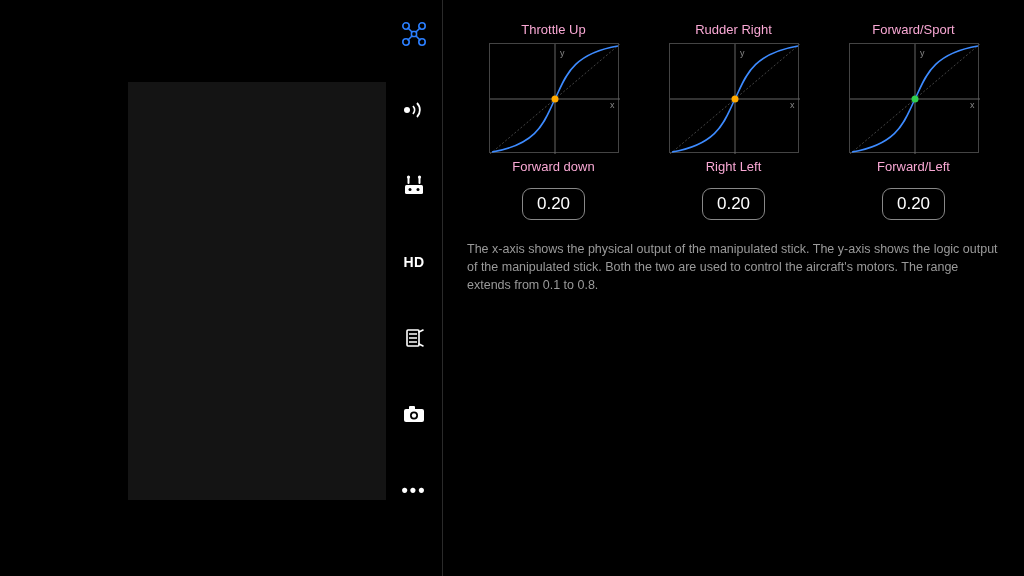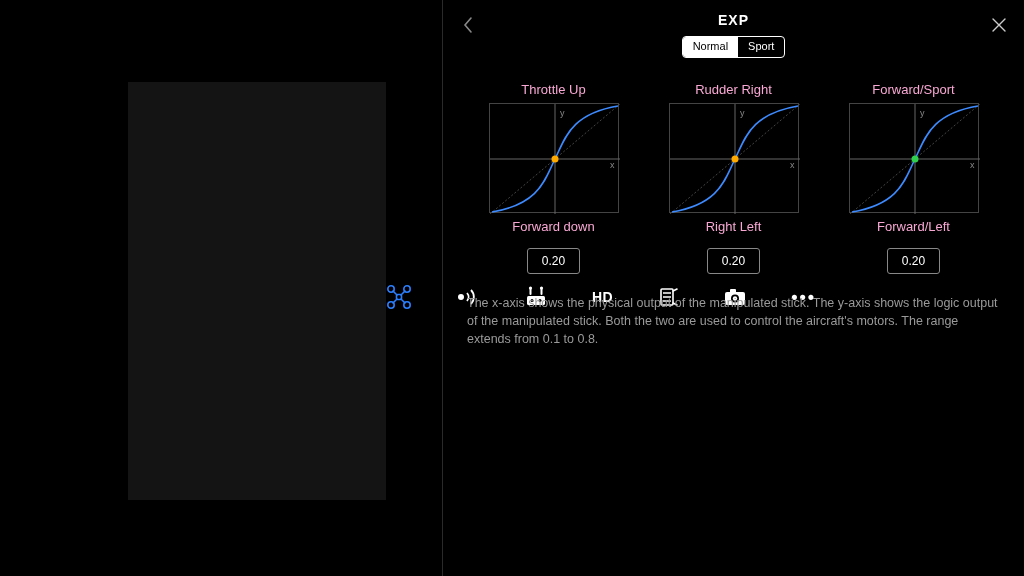--- a/index.html
+++ b/index.html
@@ -20,20 +20,21 @@
       height: 418px;
       background: #141414;
     }
     .sidebar {
       position: absolute;
       left: 386px;
       top: 0;
       width: 56px;
       height: 576px;
       display: flex;
+      flex-direction: column;
       align-items: center;
       padding-top: 18px;
       gap: 44px;
     }
     .sidebar-item {
       width: 32px;
       height: 32px;
       display: flex;
       align-items: center;
       justify-content: center;
@@ -129,23 +130,23 @@
     .curve-graph {
       width: 130px;
       height: 110px;
       border: 1px solid #444;
       position: relative;
       background: #000;
     }
     .value-box {
       margin-top: 8px;
       border: 1px solid #888;
-      border-radius: 3px;
+      border-radius: 9px;
       padding: 5px 14px;
-      font-size: 12px;
+      font-size: 17px;
       color: #fff;
       background: transparent;
       cursor: text;
     }
     .description {
       margin: 20px 24px 0 24px;
       font-size: 12.5px;
       line-height: 1.45;
       color: #9a9a9a;
     }
@@ -221,37 +222,20 @@
     </svg>
   </div>
   <div class="sidebar-item">
     <span class="dots">•••</span>
   </div>
 </div>
 
 <div class="divider"></div>
 
 <div class="panel">
-  <div class="panel-header">
-    <div class="back-btn">
-      <svg width="14" height="18" viewBox="0 0 14 18">
-        <path d="M10 2 L4 9 L10 16" stroke="#888" stroke-width="1.6" fill="none" stroke-linecap="round"></path>
-      </svg>
-    </div>
-    <div class="close-btn">
-      <svg width="16" height="16" viewBox="0 0 16 16">
-        <path d="M2 2 L14 14 M14 2 L2 14" stroke="#ccc" stroke-width="1.4" stroke-linecap="round"></path>
-      </svg>
-    </div>
-    <div class="panel-title">EXP</div>
-    <div class="segmented">
-      <div class="seg-active">Normal</div>
-      <div class="seg-inactive">Sport</div>
-    </div>
-  </div>
 
   <div class="curves-row">
 
   <div class="curve-block">
     <div class="curve-label-top">Throttle Up</div>
     <div class="curve-graph">
       <svg width="130" height="110" viewBox="0 0 130 110">
         <line x1="0" y1="55" x2="130" y2="55" stroke="#666" stroke-width="1"></line>
         <line x1="65" y1="0" x2="65" y2="110" stroke="#666" stroke-width="1"></line>
         <line x1="0" y1="110" x2="130" y2="0" stroke="#555" stroke-width="0.8" stroke-dasharray="2,2"></line>

